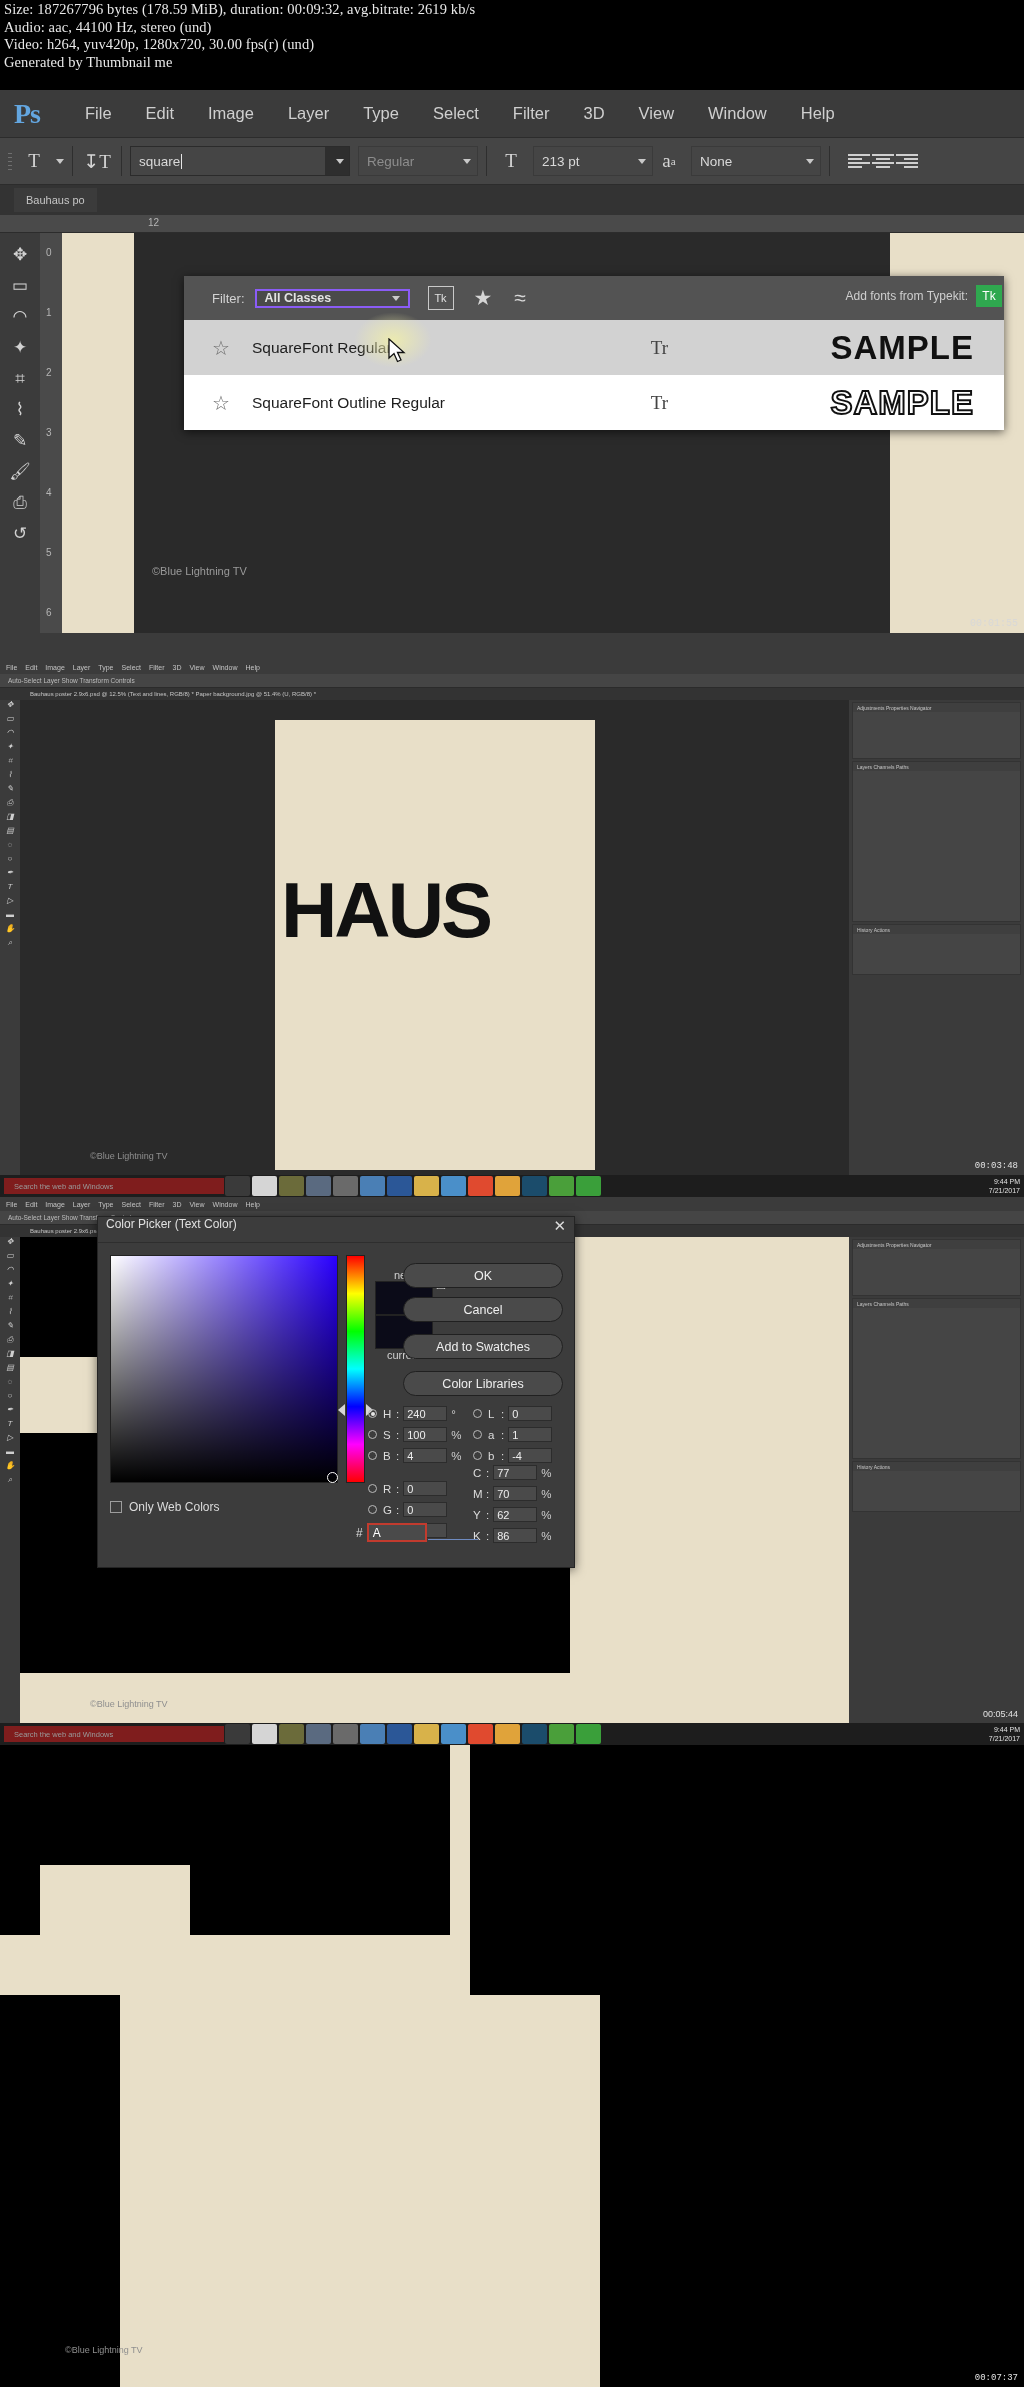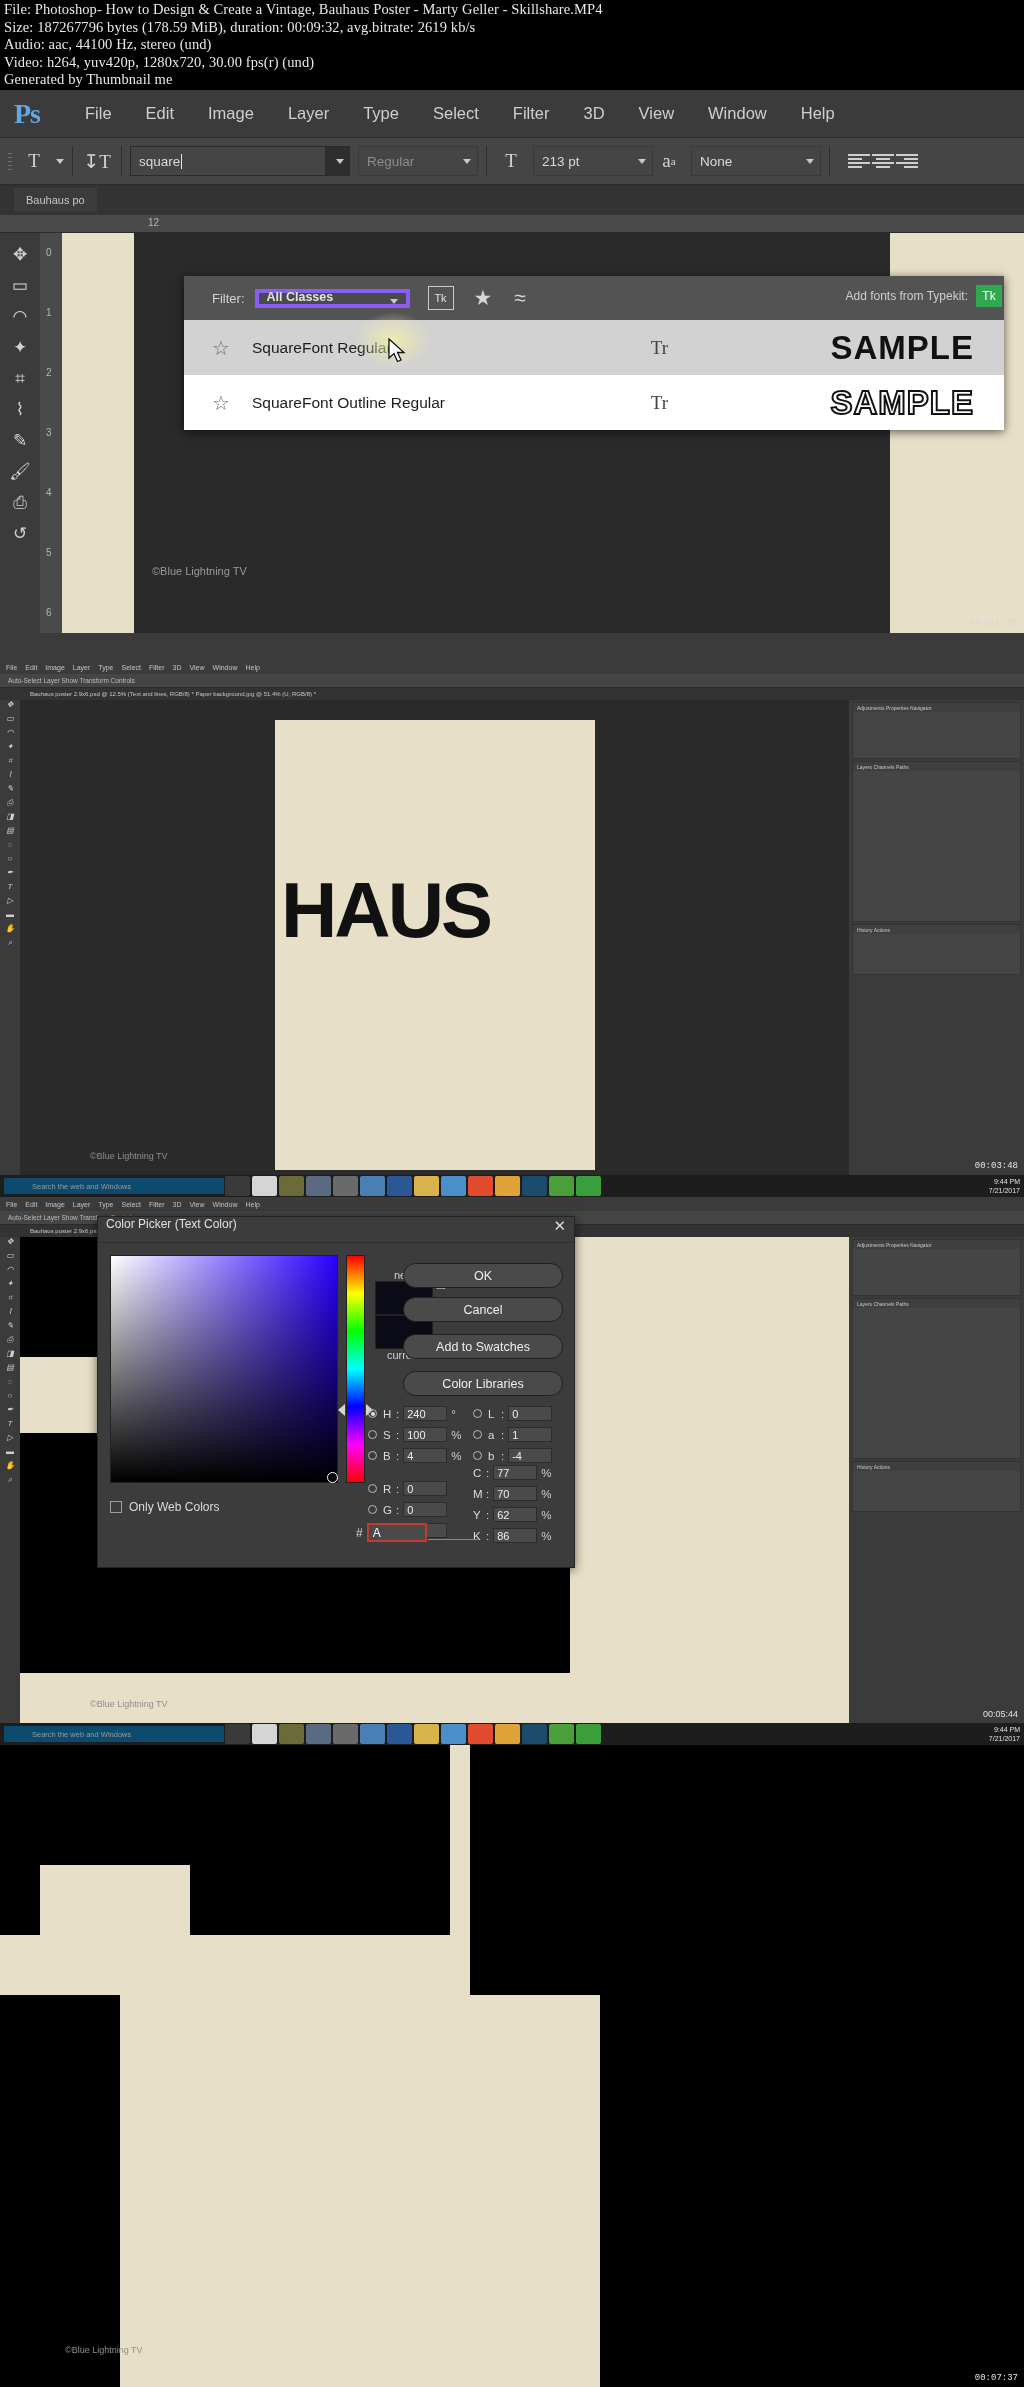--- a/index.html
+++ b/index.html
@@ -88,22 +88,22 @@
   .tc { position:absolute; right:6px; bottom:4px; color:#d8d8d8; font-size:10px;
         font-family:"Liberation Mono", monospace; }
 
   
   .font-popup {
     position:absolute; left:184px; top:186px; width:820px; background:#fff;
     box-shadow:0 2px 9px rgba(0,0,0,.6); z-index:40;
   }
   .fp-head { height:44px; background:#535353; display:flex; align-items:center; padding-left:28px; gap:10px;}
   .fp-head .lbl { color:#d3d3d3; font-size:13px; }
-  .fp-select { width:155px;height:19px;background:#4a4a4a;border:4px solid #8b5cf6;
-               display:flex;align-items:flex-end;justify-content:space-between;padding:0 8px;}
+  .fp-select { width:155px;height:19px;background:#4a4a4a;border:2px solid #8b5cf6;
+               display:flex;align-items:center;justify-content:space-between;padding:0 8px;}
   .fp-select span { color:#e3e3e3; font-size:12.5px; font-weight:bold;}
   .tk-btn { width:26px;height:24px;border:1.5px solid #c9c9c9;display:flex;align-items:center;
             justify-content:center;color:#e0e0e0;font-size:11px; margin-left:8px;}
   .star { color:#d6d6d6; font-size:21px; margin-left:10px; }
   .approx { color:#d6d6d6; font-size:21px; margin-left:12px; }
   .fp-list { background:#fff; }
   .fp-row { height:55px; display:flex; align-items:center; padding:0 0 0 28px; position:relative;}
   .fp-row.sel { background:#d2d2d2; }
   .fp-star { font-size:20px; color:#6e6e6e; width:40px; }
   .fp-name { font-size:15.5px; color:#1d1d1d; }
@@ -130,22 +130,22 @@
   .poster { position:absolute; background:#e8dfc8; }
   .mini-right-panels { position:absolute; right:0; top:40px; width:175px; bottom:22px; background:#3b3b3b; }
   .pnl { margin:2px 3px; background:#454545; border:1px solid #333; }
   .pnl-head { height:9px; background:#3f3f3f; display:flex; gap:6px; padding-left:4px; align-items:center;
               font-size:5px; color:#c8c8c8;}
   .pnl-body { height:46px; }
   .mini-status { position:absolute; left:0; right:0; bottom:0; height:22px; background:#3b3b3b;
                  font-size:6px; color:#bbb; padding-left:6px; }
   .taskbar { position:absolute; left:0; right:0; bottom:0; height:22px; background:#1d1d1d;
              display:flex; align-items:center; gap:0; }
-  .tb-search { width:220px; height:16px; background:#0c4a6e; color:#9a9a9a; font-size:7.5px;
-               display:flex; align-items:center; padding-left:28px; margin-left:4px;}
+  .tb-search { width:220px; height:16px; background:#7f1d1d; color:#9a9a9a; font-size:7.5px;
+               display:flex; align-items:center; padding-left:10px; margin-left:4px;}
   .tb-icon { width:25px; height:20px; margin:0 1px; border-radius:2px; }
   .tb-clock { margin-left:auto; color:#e2e2e2; font-size:7px; text-align:right; padding-right:4px; line-height:9px;}
 
   
   #panel3 { top: 1197px; height: 548px; background:#2b2b2b; }
 
   
   #panel4 { top: 1745px; height: 642px; background:#2b2b2b; }
   .cp {
     position:absolute; left:97px; top:1216px; width:478px; height:352px;
@@ -198,21 +198,20 @@
   .hexinp { width:60px; height:19px; background:#4a4a4a; border:2px solid #c23b2e; color:#fff;
             font-size:12px; padding-left:4px; line-height:16px;}
   .hexline { position:absolute; left:330px; top:322px; width:50px; height:1px; background:#6f8bc0;}
 </style>
 </head>
 <body>
 
 <div class="page">
 
   <div class="info-block">
-    <div>File: Photoshop- How to Design &amp; Create a Vintage, Bauhaus Poster - Marty Geller - Skillshare.MP4</div>
     <div>Size: 187267796 bytes (178.59 MiB), duration: 00:09:32, avg.bitrate: 2619 kb/s</div>
     <div>Audio: aac, 44100 Hz, stereo (und)</div>
     <div>Video: h264, yuv420p, 1280x720, 30.00 fps(r) (und)</div>
     <div>Generated by Thumbnail me</div>
   </div>
 
   <div class="panel" id="panel1">
 
     <div class="ps-menubar">
       <div class="ps-logo">Ps</div>

